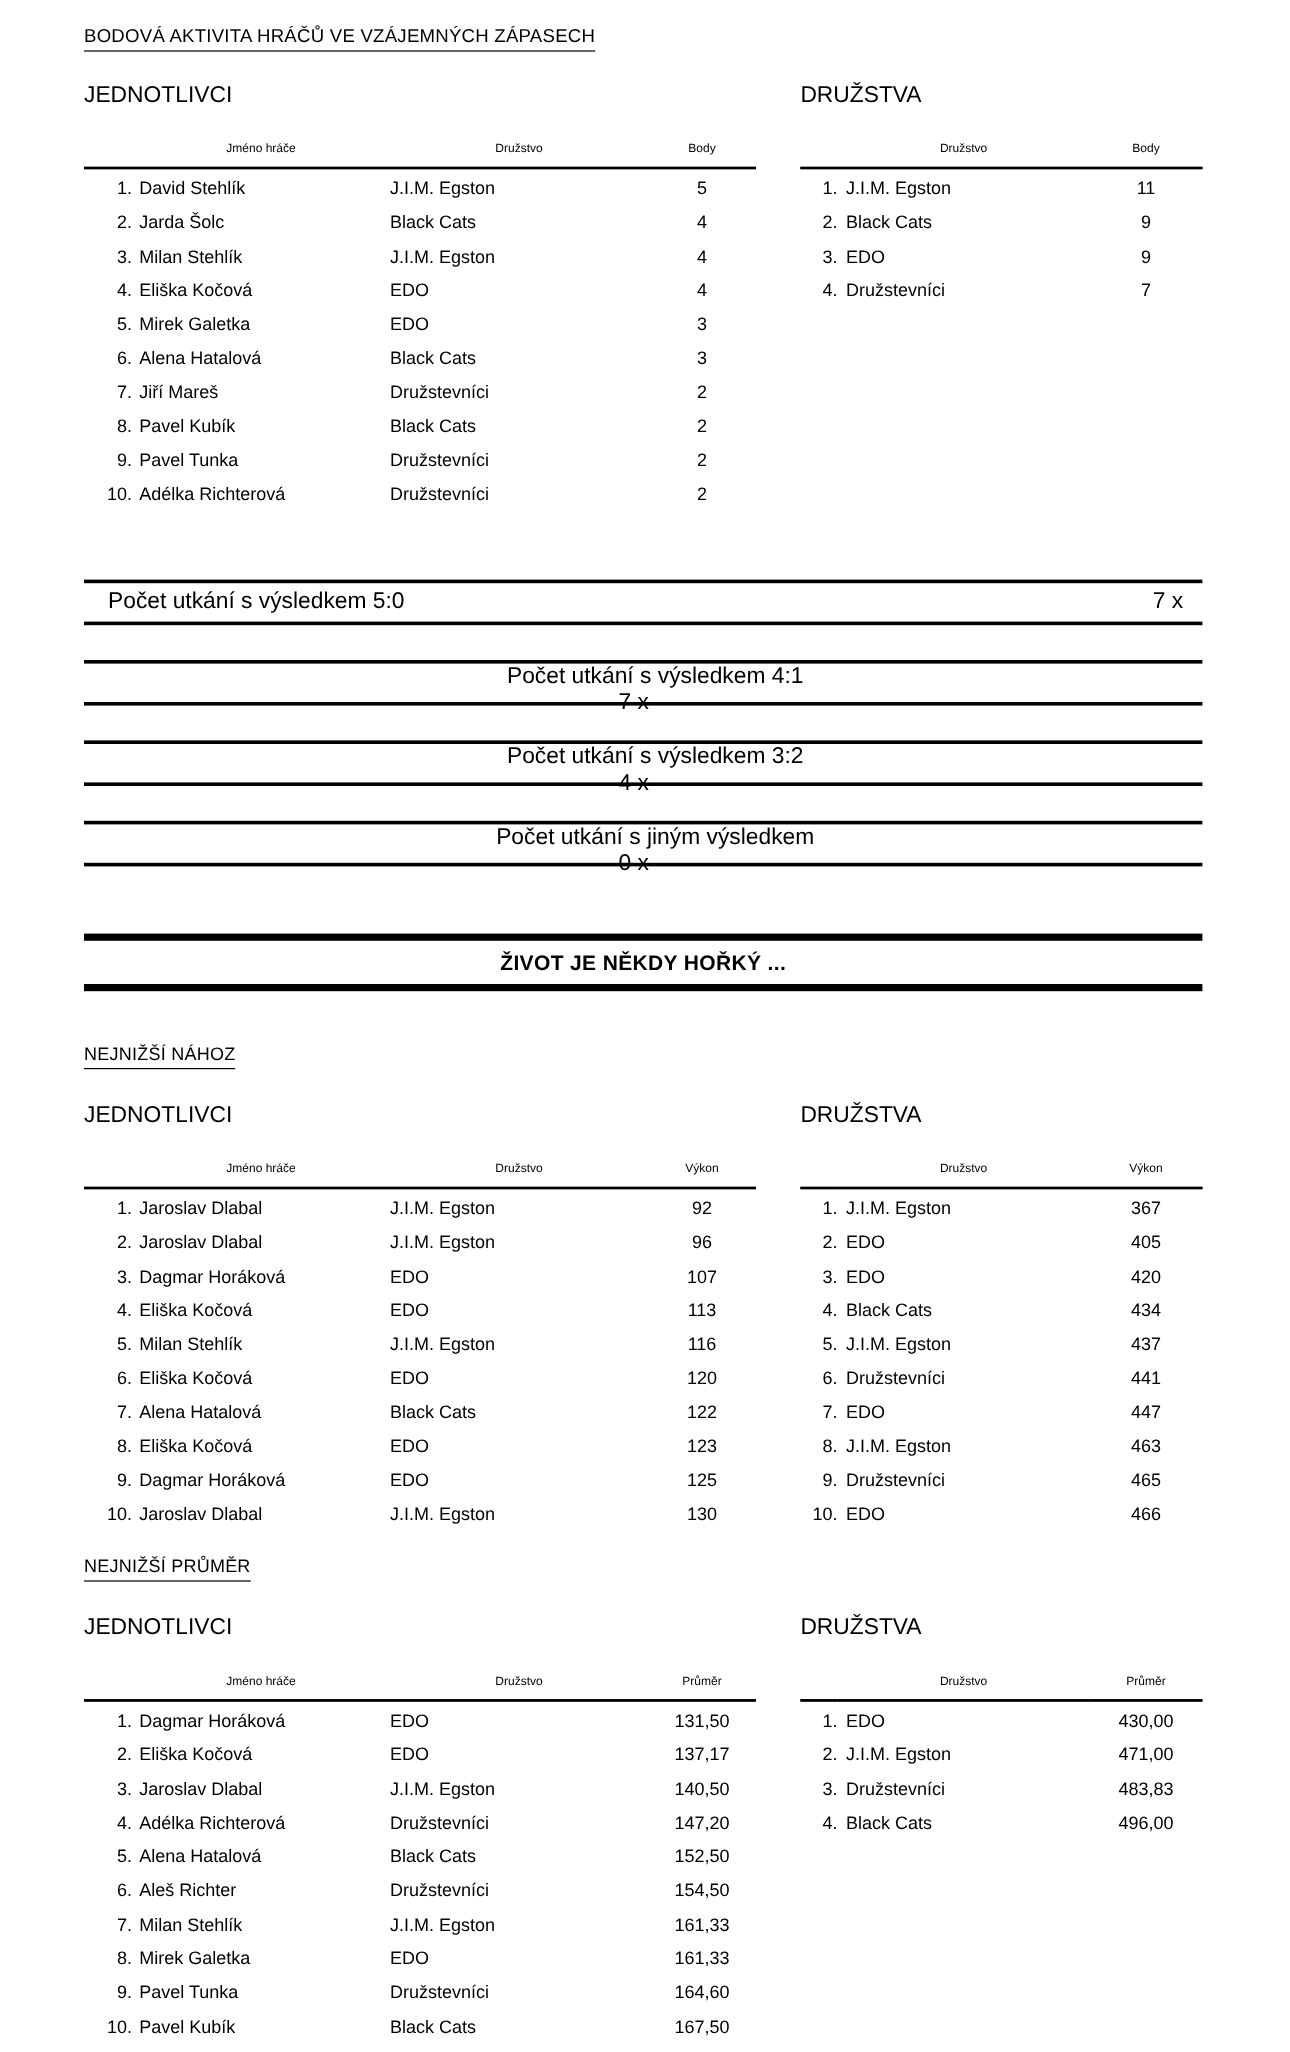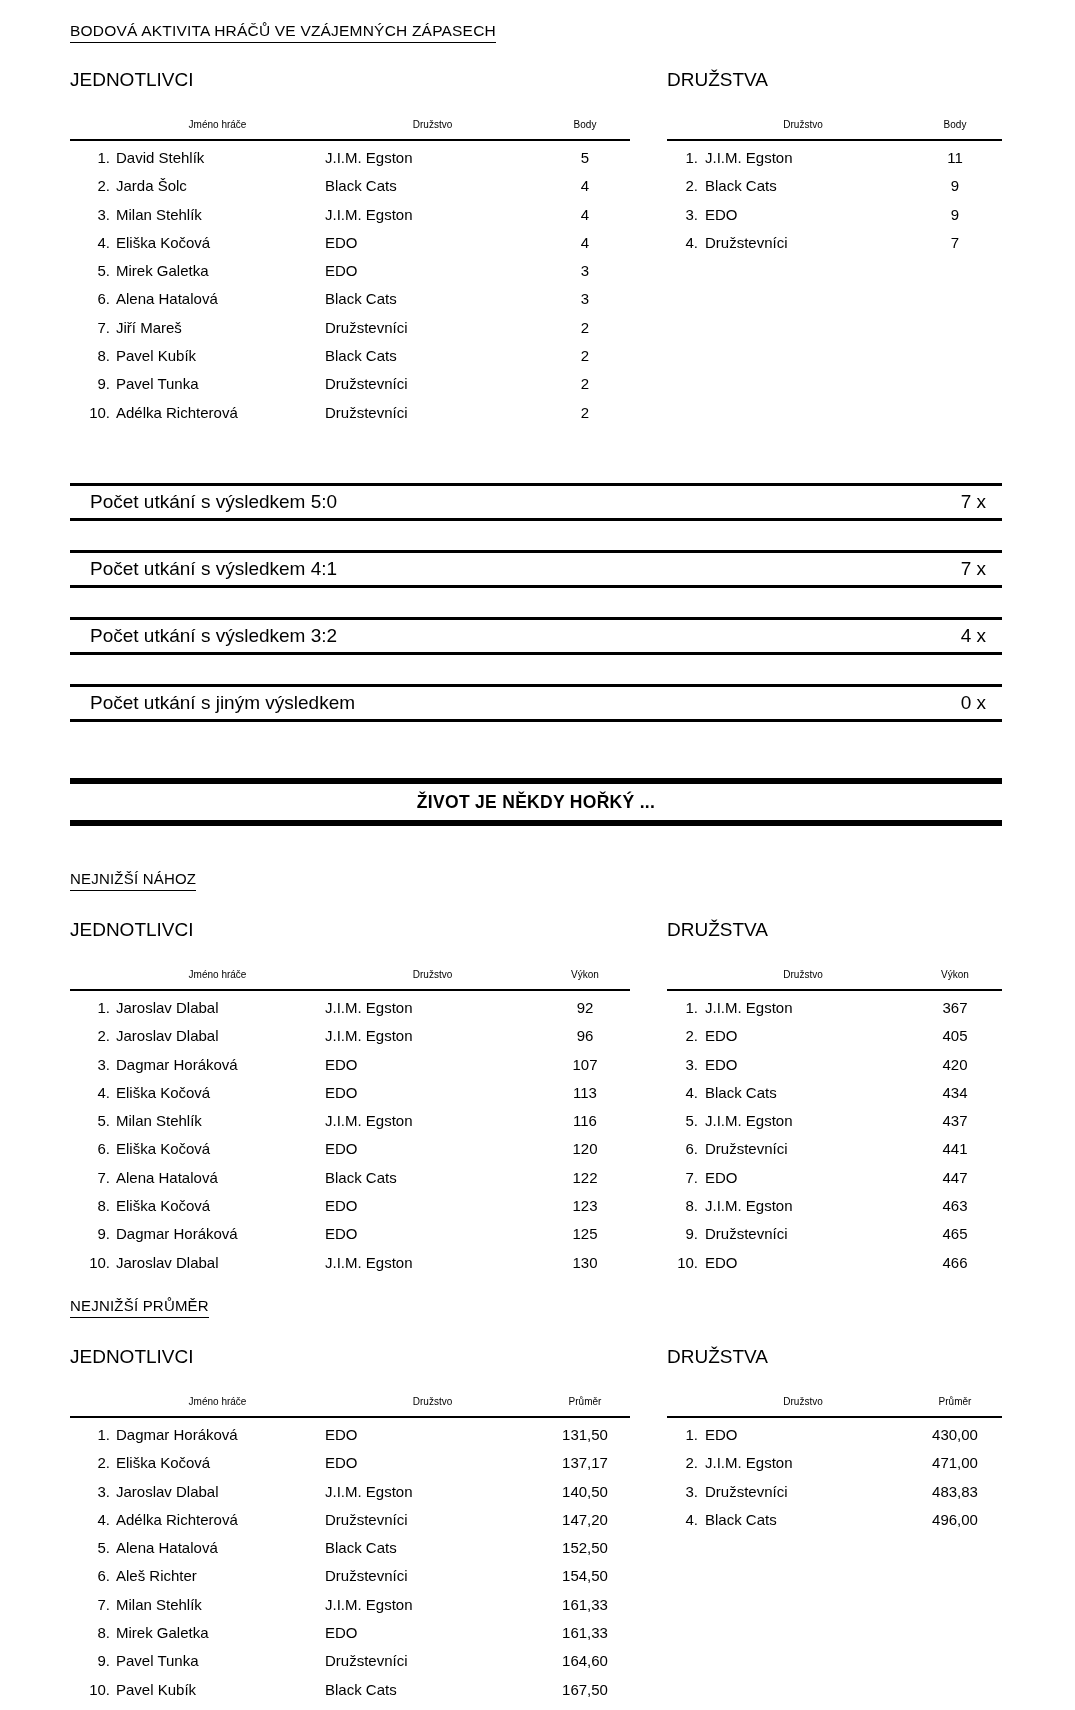--- a/index.html
+++ b/index.html
@@ -42,21 +42,21 @@
   .t2 .c1 { width:210px; text-align:left; }
   .t2 td.c1 { padding-left:7px; }
   .t2 th.c1 { text-align:center; }
   .t2 .c2 { width:94px; text-align:center; }
 
   .bars { margin-top:56px; }
   .bar {
     width:932px; border-top:3px solid #000; border-bottom:3px solid #000;
     height:38px; display:flex; align-items:center; justify-content:space-between;
   }
-  .bar + .bar { margin-top:29px; }
+  .bar + .bar { margin-top:29px;flex-direction:column; }
   .bar-label { font-size:19px; padding-left:20px; }
   .bar-value { font-size:19px; padding-right:16px; }
 
   .banner {
     margin-top:56px; width:932px;
     border-top:6px solid #000; border-bottom:6px solid #000;
     text-align:center; padding:8px 0 7px 0;
     font-size:17.5px; font-weight:700; letter-spacing:0.3px;
   }
 

